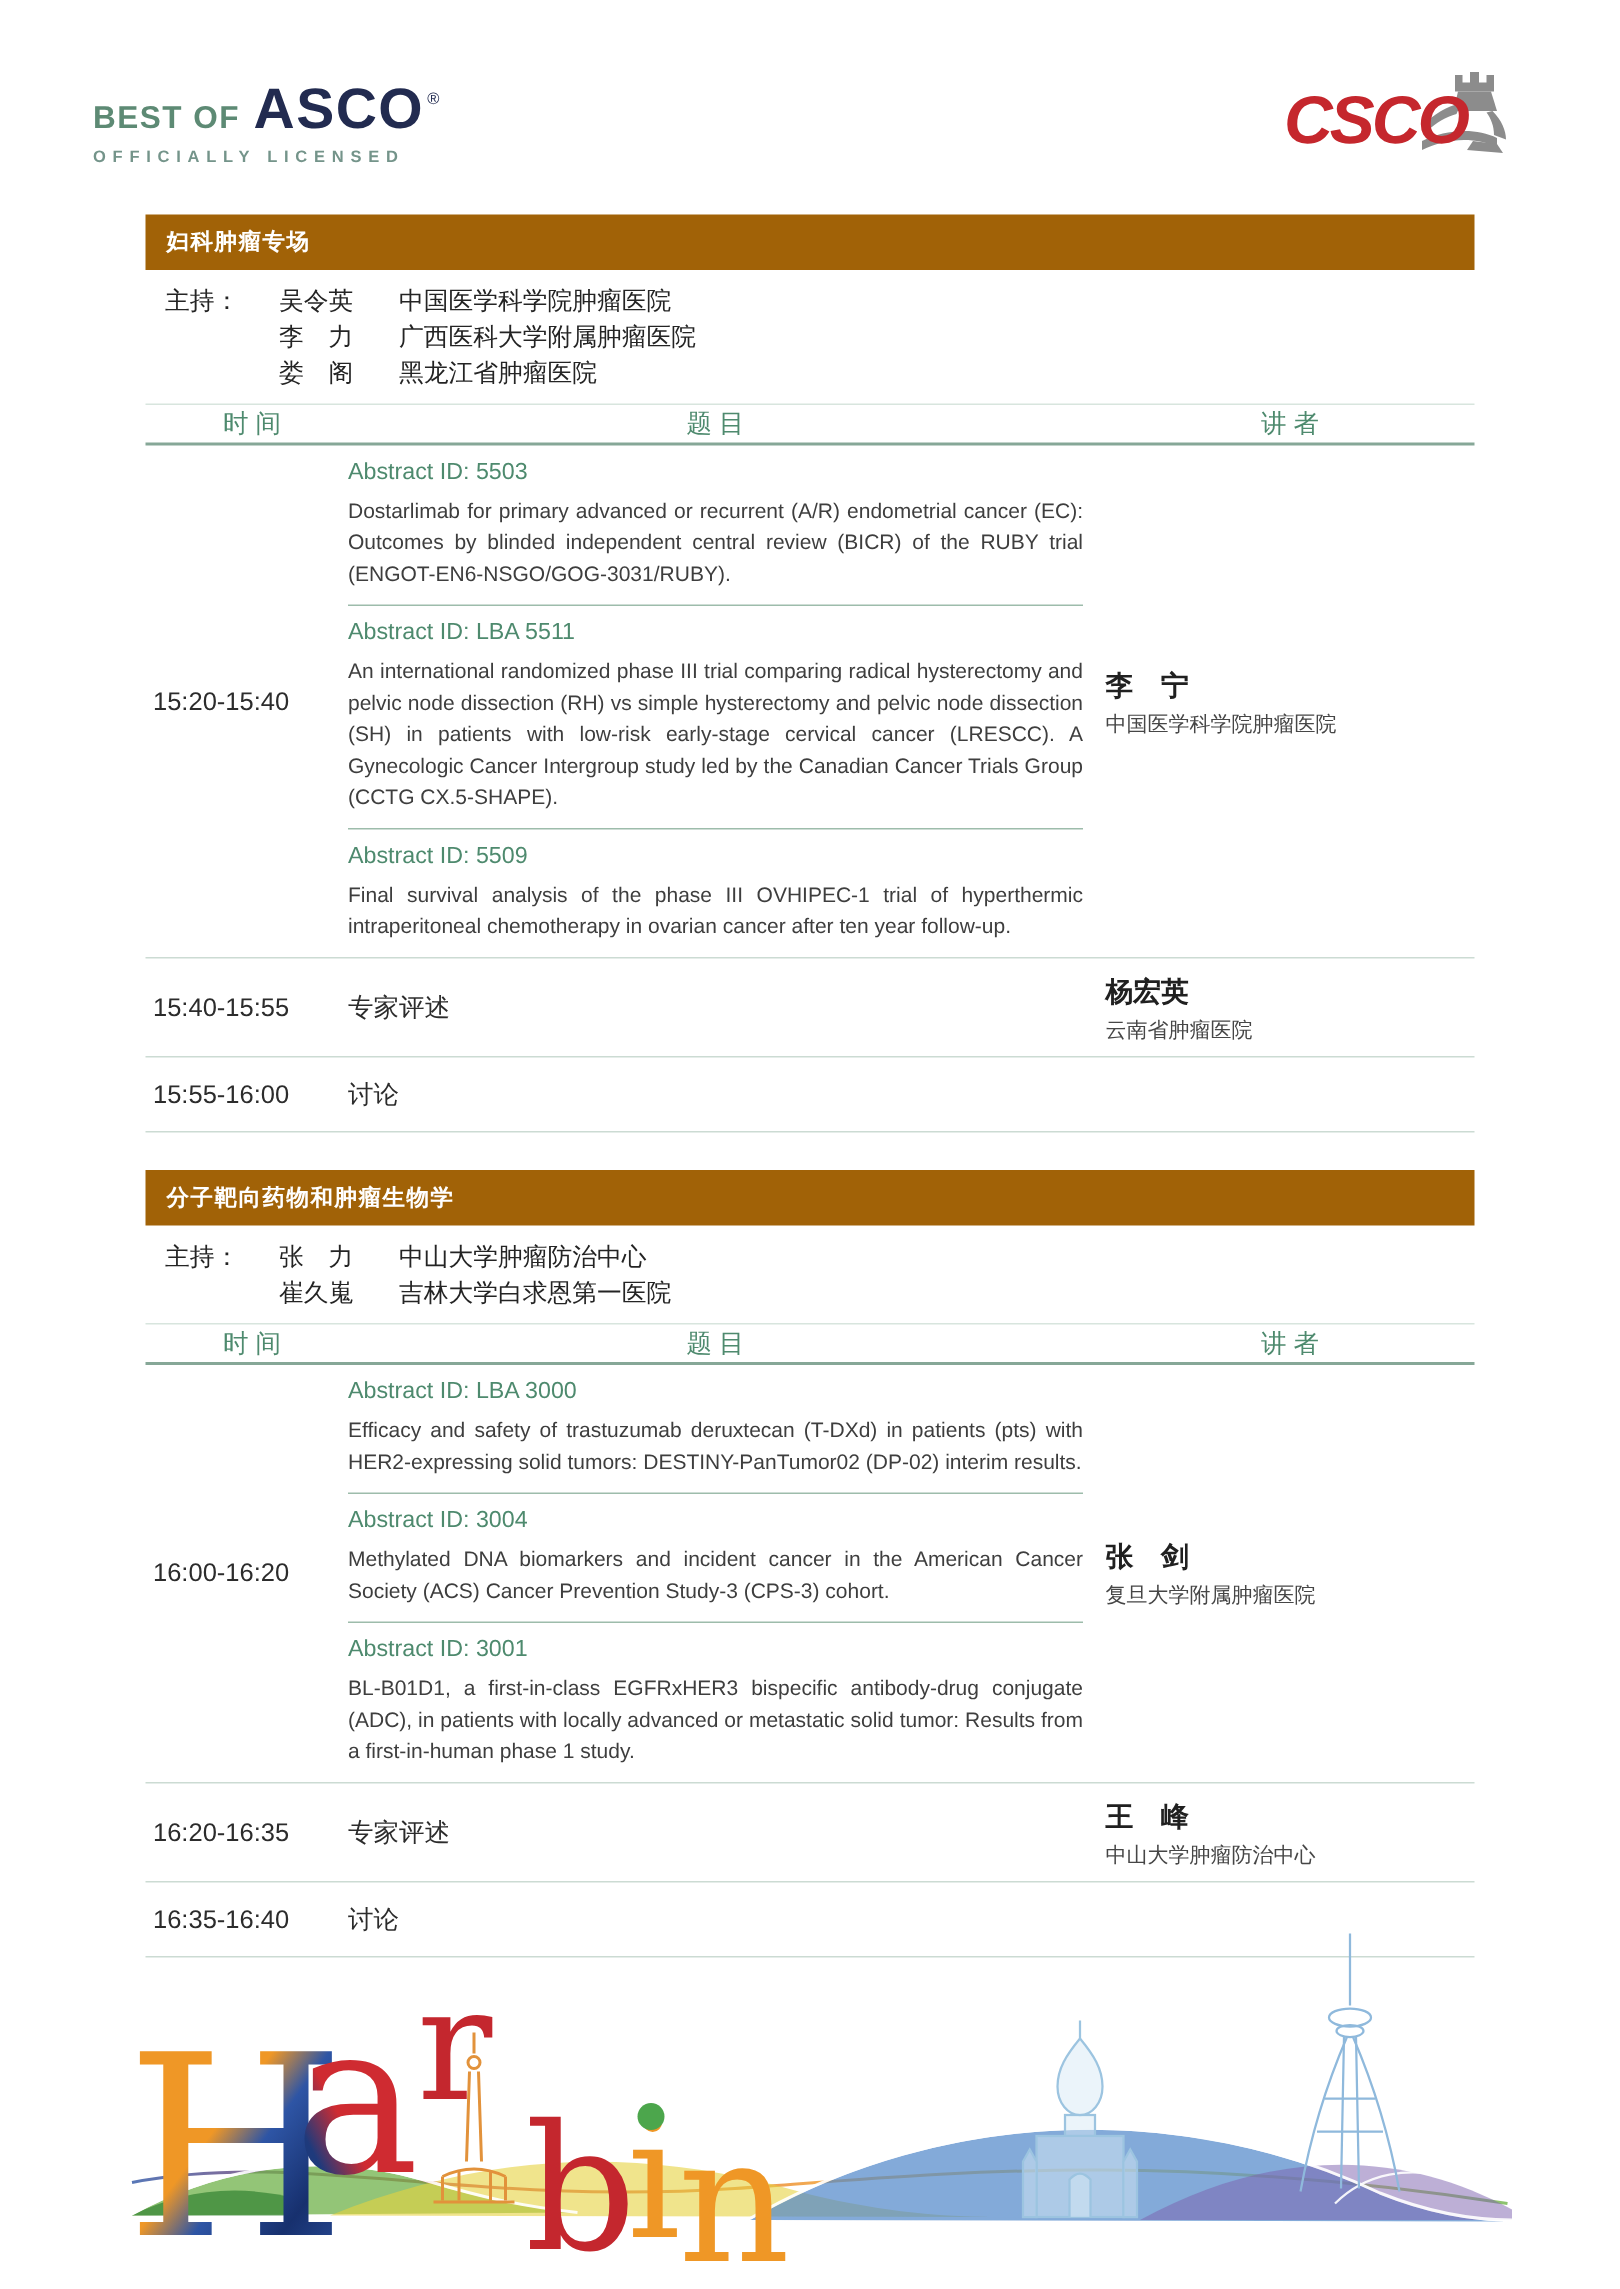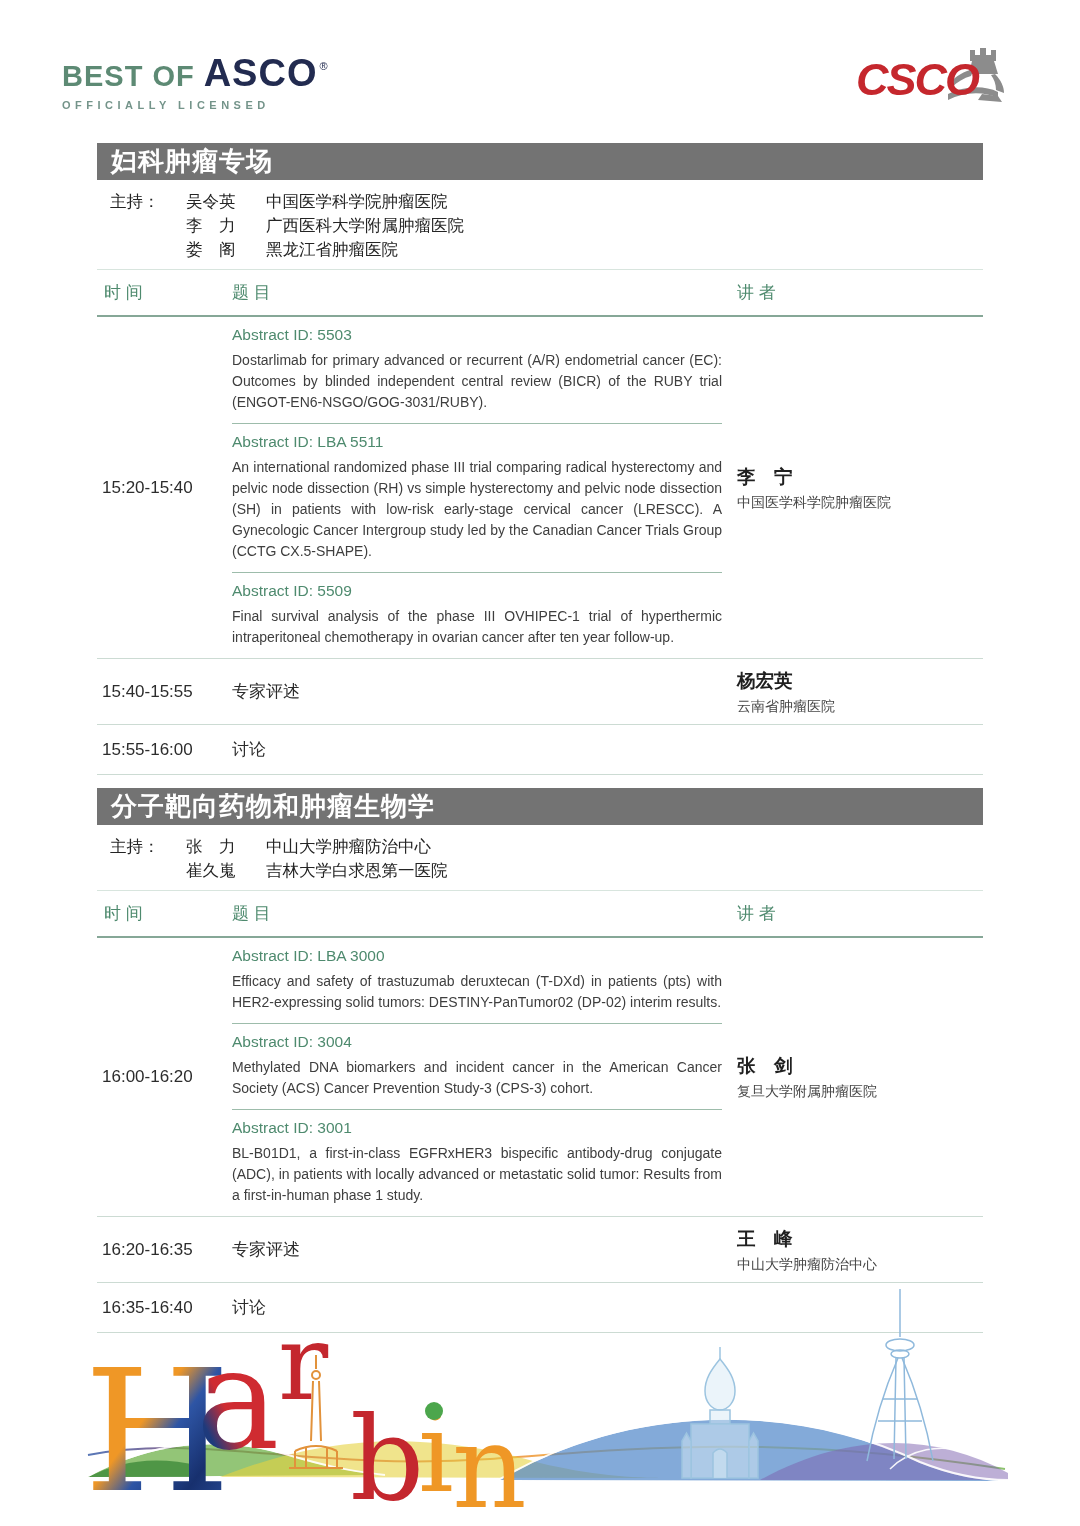--- a/index.html
+++ b/index.html
@@ -7,48 +7,48 @@
   body {
     position:relative;
     background:#ffffff;
     font-family:"Liberation Sans", sans-serif;
     overflow:hidden;
   }
 
   
   .asco-logo { position:absolute; left:62px; top:52px; }
   .asco-line1 { display:flex; align-items:baseline; }
-  .best-of { font-size:29px; font-weight:bold; color:#5d8a74; letter-spacing:1px; }
+  .best-of { font-size:21px; font-weight:bold; color:#5d8a74; letter-spacing:1px; }
   .asco-word { font-size:38px; font-weight:bold; color:#222b50; margin-left:9px; letter-spacing:1px;text-align:center; }
   .asco-reg { font-size:11px; color:#222b50; margin-left:2px; transform:translateY(-16px); }
   .asco-line2 { font-size:11px; font-weight:bold; letter-spacing:4.5px; color:#74948a; margin-top:4px; }
   .csco-logo { position:absolute; right:56px; top:38px; }
 
   
   .content { position:absolute; left:97px; top:143px; width:886px; }
 
   .section-bar {
     height:37px; display:flex; align-items:center;
-    background:#737373; color:#ffffff;
-    font-size:26px; font-weight:bold; letter-spacing:1px;
+    background:#a16207; color:#ffffff;
+    font-size:15px; font-weight:bold; letter-spacing:1px;
     padding:0 14px;
   }
-  .section + .section { margin-top:13px; }
+  .section + .section { margin-top:25px; }
 
   .chairs { padding:9px 0 8px 13px; }
   .chair-line { display:flex; font-size:16.5px; color:#242424; line-height:24px; }
   .chair-label { width:76px; flex:none; }
   .chair-name  { width:80px; flex:none; }
   .chair-aff { }
 
   .table-head {
     display:grid; grid-template-columns:135px 490px 1fr;
-    align-items:center; height:48px;
+    align-items:center; height:28px;
     border-top:1px solid #d8e5de; border-bottom:2px solid #86a797;
-    color:#4e8a6e; font-size:17px;
+    color:#4e8a6e; font-size:17px;text-align:center;
   }
   .h-time { padding-left:7px; }
   .h-speaker { padding-left:15px; }
 
   .row {
     display:grid; grid-template-columns:135px 490px 1fr;
     align-items:center;
     border-bottom:1px solid #ccdbd3;
   }
   .cell-time { padding-left:5px; font-size:17px; color:#2c2c2c; white-space:nowrap; }

